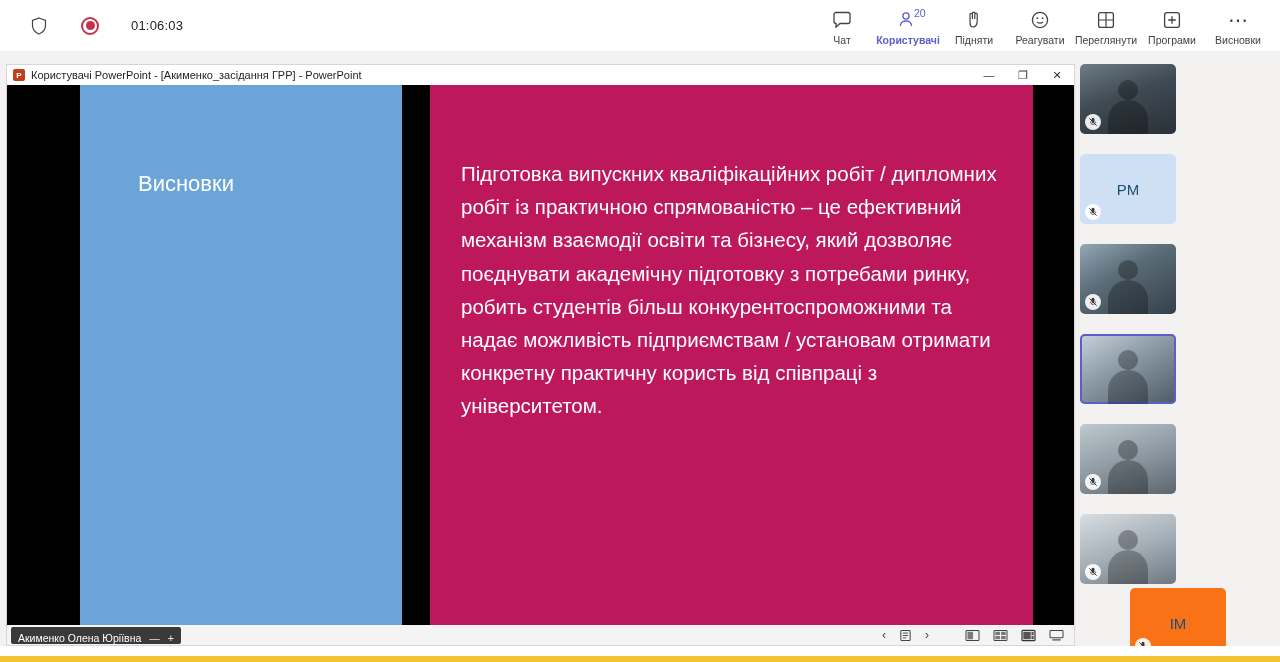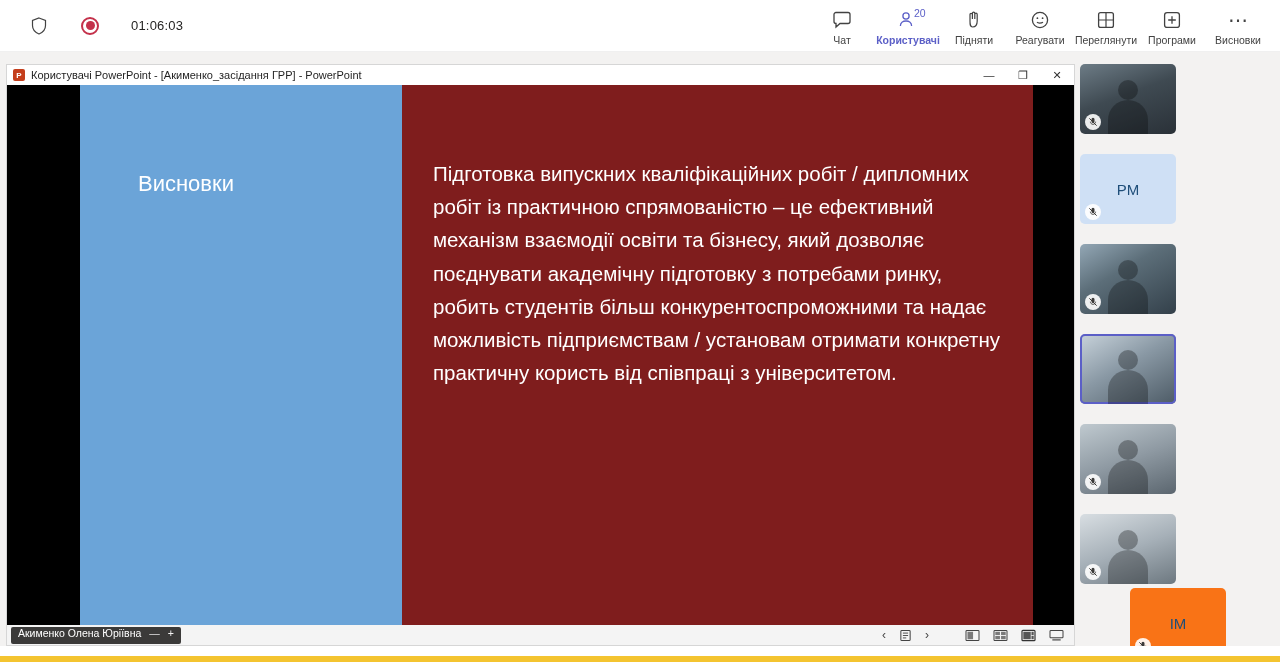--- a/index.html
+++ b/index.html
@@ -69,34 +69,34 @@
   .slide {
     position: absolute; left: 73px; top: 0; width: 953px; height: 540px; display: flex;
   }
   .slide-left {
     width: 322px; background: #6ba4d8; position: relative;
   }
   .slide-left .heading {
     position: absolute; left: 58px; top: 86px; font-size: 22px; color: #ffffff;
   }
   .slide-right {
-    flex: 1; background: #7f1d1d; position: relative;
+    flex: 1; background: #be185d; position: relative; margin-left: 28px;
   }
   .slide-right .body {
     position: absolute; left: 31px; top: 72px; right: 26px;
     font-size: 20.5px; line-height: 1.62; color: #ffffff;
   }
 
   .ppt-bottom {
     position: absolute; top: 560px; left: 0; width: 1067px; height: 20px;
     background: #f4f4f4; display: flex; align-items: center;
   }
   .presenter-chip {
     margin-left: 4px; height: 17px; background: #3b3a39; color: #fff;
-    font-size: 10.5px; display: flex; align-items: flex-start; gap: 8px;
+    font-size: 10.5px; display: flex; align-items: flex-end; gap: 8px;
     padding: 0 7px; border-radius: 2px;
   }
   .presenter-chip .dash { opacity: .85; }
   .presenter-chip .plus { opacity: .95; }
   .ppt-nav { margin-left: auto; display: flex; align-items: center; gap: 13px; padding-right: 10px; }
   .ppt-nav span { font-size: 12px; color: #444; cursor: pointer; display: flex; align-items: center; }
   .ppt-nav .sep { width: 10px; }
 
   
   .rail {

